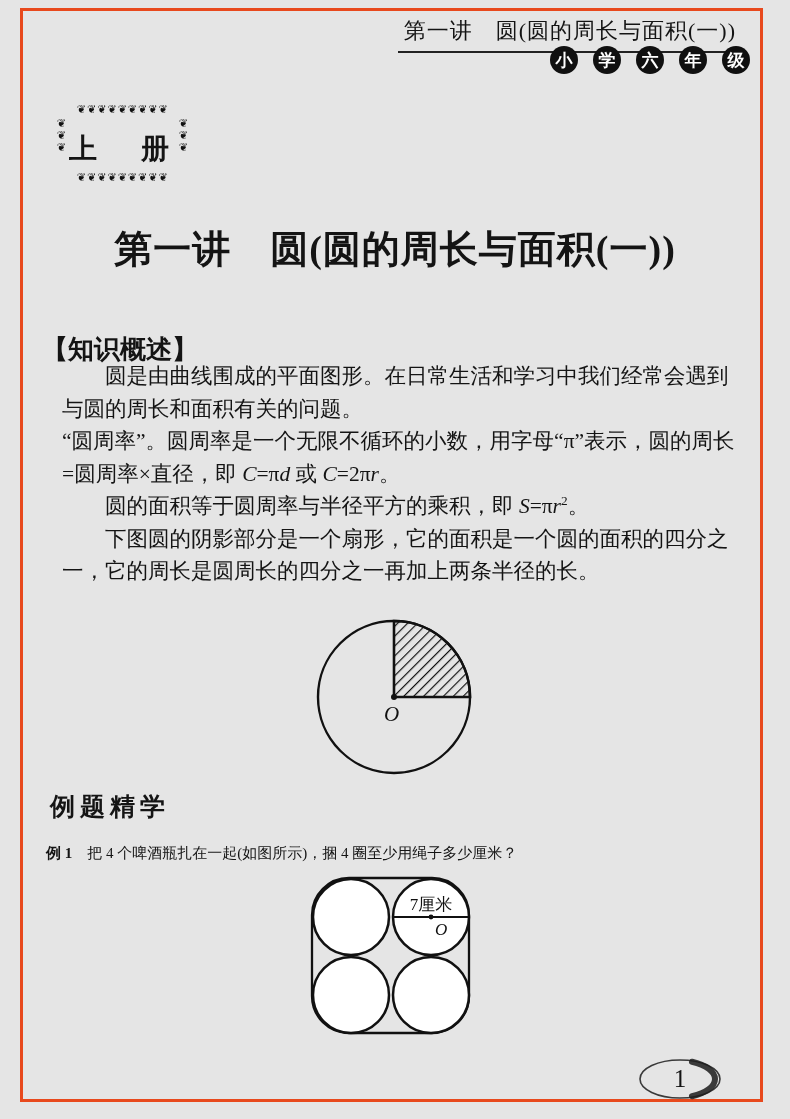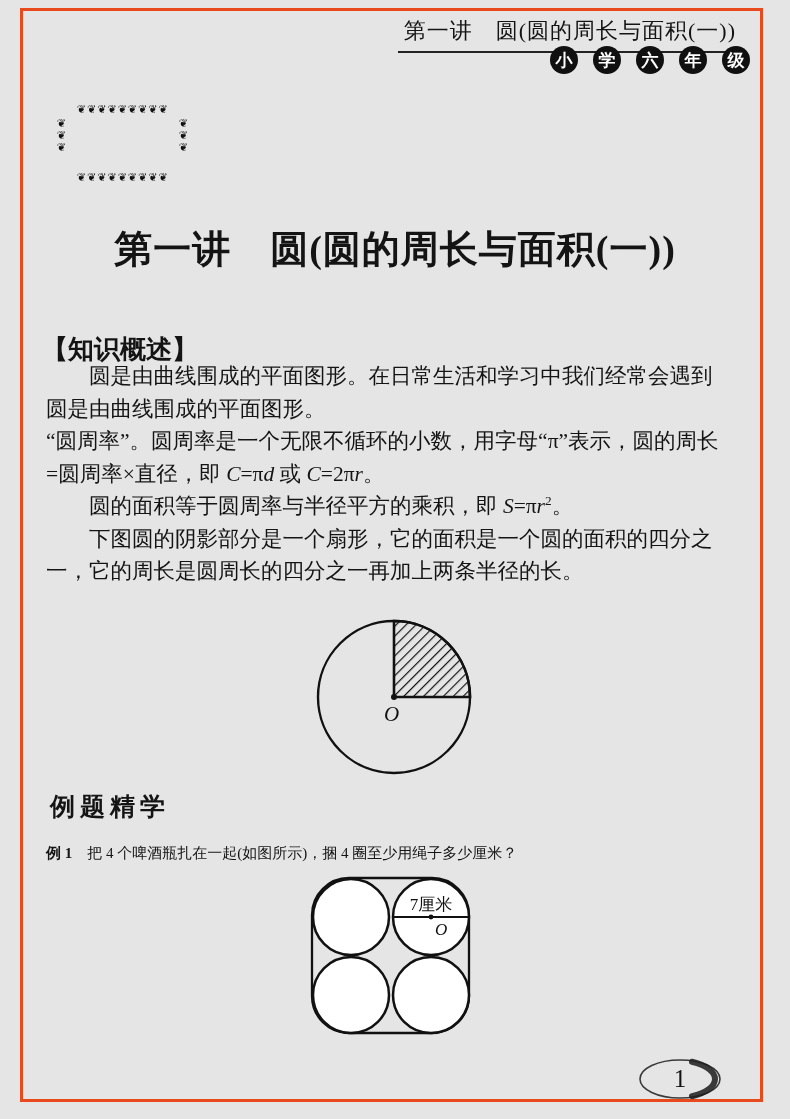--- a/index.html
+++ b/index.html
@@ -45,21 +45,21 @@
   .main-title {
     position: absolute; left: 0; top: 224px; width: 100%;
     text-align: center; font-size: 38px; font-weight: bold; letter-spacing: 1px;
   }
   
   .knowledge-heading {
     position: absolute; left: 42px; top: 322px;
     font-size: 26px; font-weight: bold; margin-top: 10px;
   }
   .body-lines {
-    position: absolute; left: 46px; top: 360px; width: 712px;
+    position: absolute; left: 62px; top: 360px; width: 712px;
     font-size: 21.5px; line-height: 32.5px;
   }
   .tline { white-space: nowrap; }
   .tline.indent { padding-left: 43px; }
   .s-it { font-style: italic; }
   .s-b { font-weight: bold; }
   .s-sup { vertical-align: super; font-size: 0.62em; line-height: 0; }
   
   .fig-sector { position: absolute; left: 314px; top: 617px; }
   .fig-bottles { position: absolute; left: 304px; top: 869px; }
@@ -95,29 +95,30 @@
     <span class="badge">六</span>
     <span class="badge">年</span>
     <span class="badge">级</span>
   </div>
 
   <div class="volume-box">
     <div class="orn orn-top">❦❦❦❦❦❦❦❦❦</div>
     <div class="orn orn-left">❦❦❦</div>
     <div class="orn orn-right">❦❦❦</div>
     <div class="orn orn-bottom">❦❦❦❦❦❦❦❦❦</div>
+    <div class="vol-label">上　册</div>
   </div>
 
   <h1 class="main-title">第一讲　圆(圆的周长与面积(一))</h1>
 
   <h2 class="knowledge-heading">【知识概述】</h2>
 
   <div class="body-lines">
       <div class="tline indent"><span>圆是由曲线围成的平面图形。在日常生活和学习中我们经常会遇到</span></div>
-      <div class="tline"><span>圆是由曲线围成的平面图形。</span></div>
+      <div class="tline"><span>与圆的周长和面积有关的问题。</span></div>
       <div class="tline"><span>“圆周率”。圆周率是一个无限不循环的小数，用字母“π”表示，圆的周长</span></div>
       <div class="tline"><span>=圆周率×直径，即 </span><span class="s-it">C</span><span>=π</span><span class="s-it">d</span><span> 或 </span><span class="s-it">C</span><span>=2π</span><span class="s-it">r</span><span>。</span></div>
       <div class="tline indent"><span>圆的面积等于圆周率与半径平方的乘积，即 </span><span class="s-it">S</span><span>=π</span><span class="s-it">r</span><span class="s-sup">2</span><span>。</span></div>
       <div class="tline indent"><span>下图圆的阴影部分是一个扇形，它的面积是一个圆的面积的四分之</span></div>
       <div class="tline"><span>一，它的周长是圆周长的四分之一再加上两条半径的长。</span></div>
     </div>
 
   <svg class="fig-sector" width="160" height="160" viewBox="0 0 160 160">
     <defs>
       <pattern id="hatch" width="7" height="7" patternUnits="userSpaceOnUse" patternTransform="rotate(45)">

